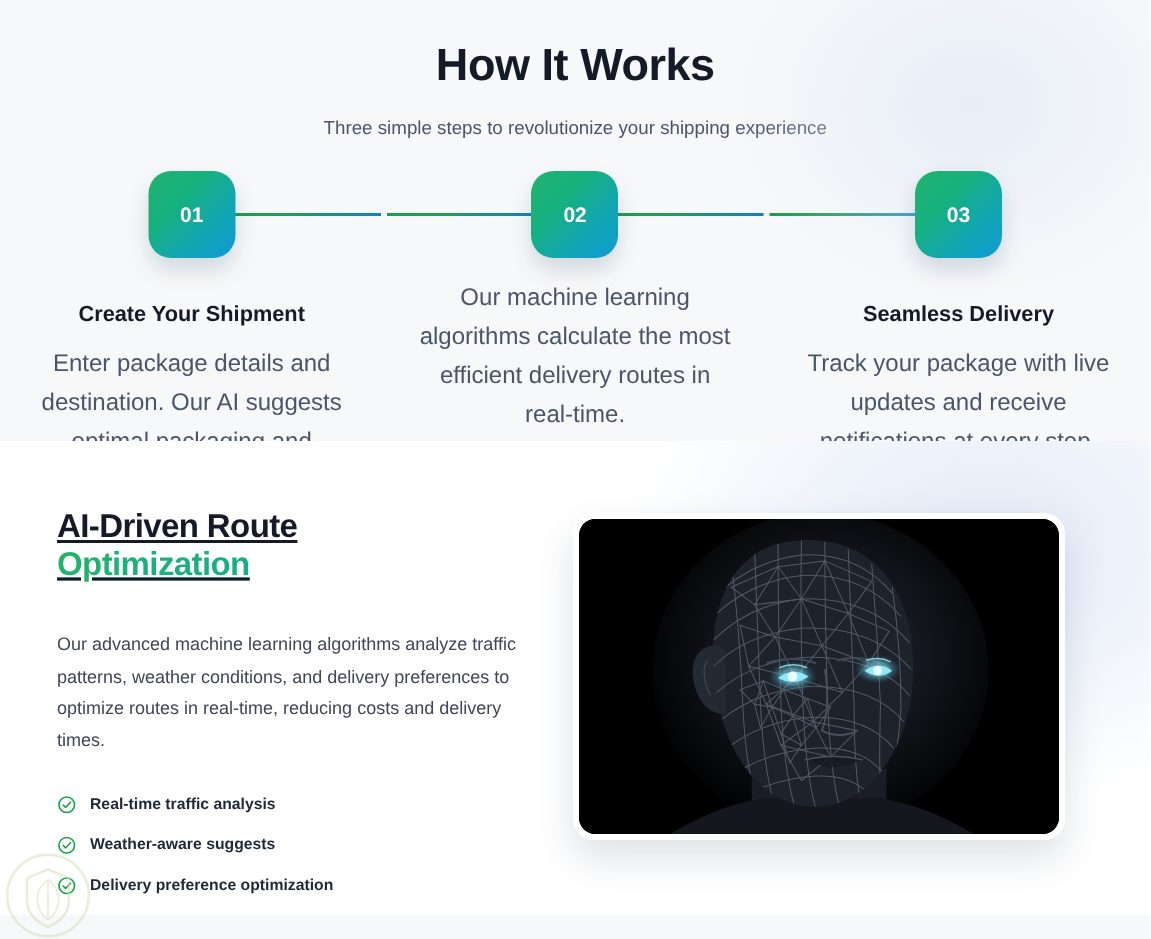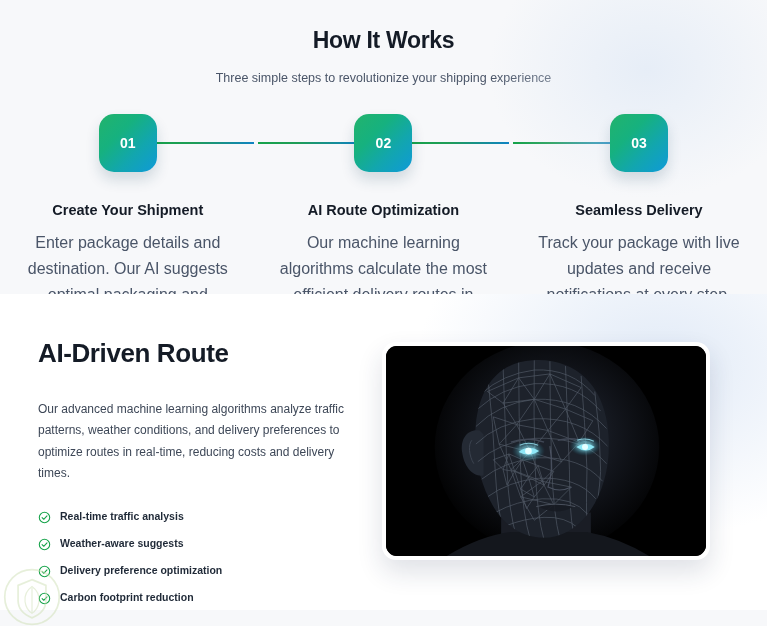--- a/index.html
+++ b/index.html
@@ -22,21 +22,21 @@
   .how-section::after{
     content:"";
     position:absolute; right:-40px; top:-60px;
     width:320px; height:260px;
     background:radial-gradient(ellipse at center, rgba(225,234,246,.75), rgba(247,248,250,0) 70%);
     pointer-events:none;
   }
 
   .page-title {
     text-align:center;
-    font-size:23px;
+    font-size:30px;
     font-weight:bold;
     color:#141b26;
     letter-spacing:-0.3px;
     margin-top:27px;
   }
   .page-subtitle {
     text-align:center;
     font-size:12.5px;
     color:#4a5568;
     margin-top:17px;
@@ -119,25 +119,26 @@
     pointer-events:none;
   }
   .ai-inner {
     position:relative;
     display:flex;
     padding:45px 38px 0 38px;
   }
   .ai-left { width:330px; }
 
   .ai-heading {
-    font-size:26px;
+    font-size:22px;
     font-weight:bold;
     color:#141b26;
     line-height:1.12;
     letter-spacing:-0.4px;
+    text-decoration:underline;
   }
   .ai-heading .accent {
     display:block;
     background:linear-gradient(90deg,#22b36c 0%,#15ad8a 45%,#0f9ad8 100%);
     -webkit-background-clip:text;
     background-clip:text;
     -webkit-text-fill-color:transparent;
     color:#15ad8a;
   }
   .ai-desc {
@@ -219,21 +220,20 @@
       <div class="step-title">Create Your Shipment</div>
       <div class="step-desc">Enter package details and destination. Our AI suggests optimal packaging and shipping options.</div>
     </div>
 
     <div class="step">
       <div class="badge-row">
         <span class="connector left"></span>
         <span class="connector right"></span>
         <div class="step-badge">02</div>
       </div>
-      <div class="step-title">AI Route Optimization</div>
       <div class="step-desc">Our machine learning algorithms calculate the most efficient delivery routes in real-time.</div>
     </div>
 
     <div class="step">
       <div class="badge-row">
         <span class="connector left"></span>
         <div class="step-badge">03</div>
       </div>
       <div class="step-title">Seamless Delivery</div>
       <div class="step-desc">Track your package with live updates and receive notifications at every step.</div>
@@ -241,20 +241,21 @@
 
   </div>
 </section>
 
 <section class="ai-section">
   <div class="ai-inner">
 
     <div class="ai-left">
       <h2 class="ai-heading">
         <span>AI-Driven Route</span>
+        <span class="accent">Optimization</span>
       </h2>
 
       <p class="ai-desc">Our advanced machine learning algorithms analyze traffic patterns, weather conditions, and delivery preferences to optimize routes in real-time, reducing costs and delivery times.</p>
 
       <ul class="feature-list" style="list-style:none;">
 
         <li class="feature-item">
           <span class="check-icon">
             <svg viewBox="0 0 24 24" fill="none" xmlns="http://www.w3.org/2000/svg">
               <circle cx="12" cy="12" r="9.6" stroke="#16a34a" stroke-width="2"></circle>

